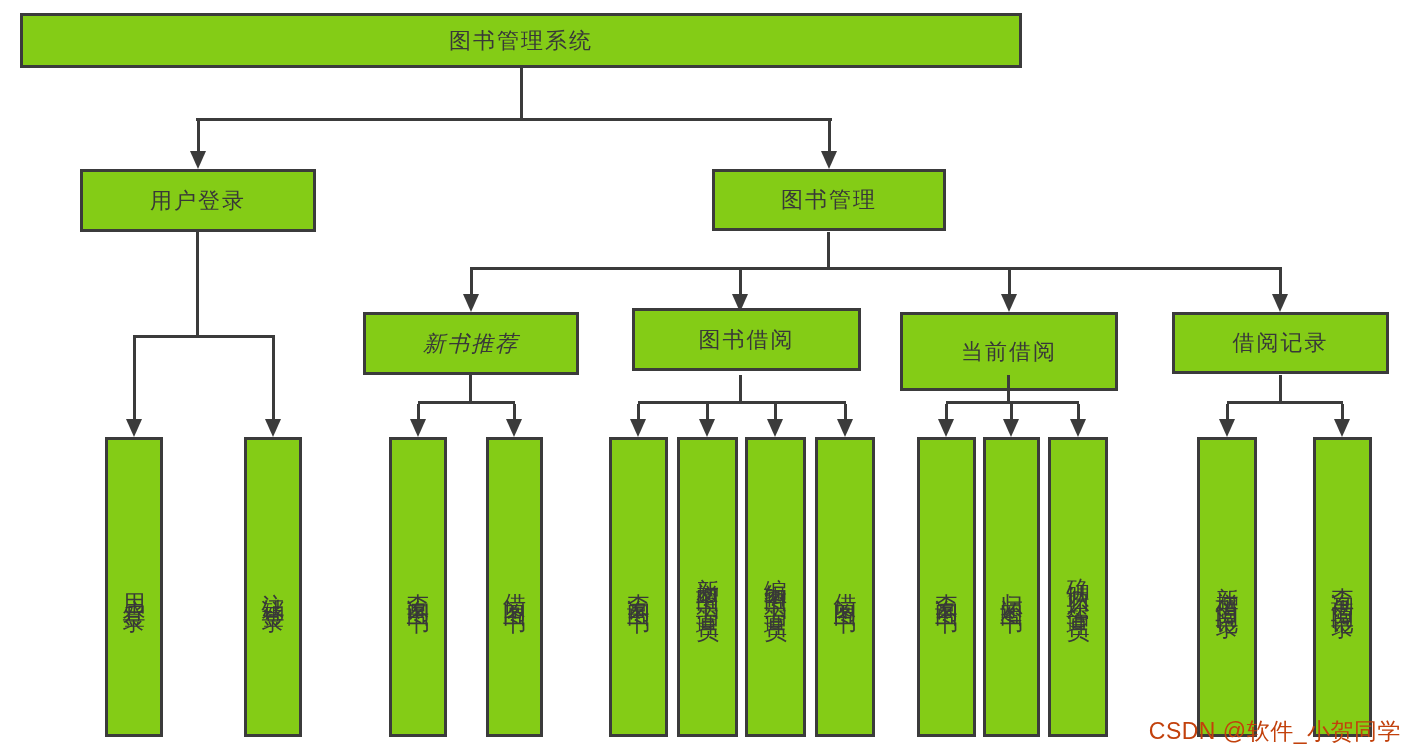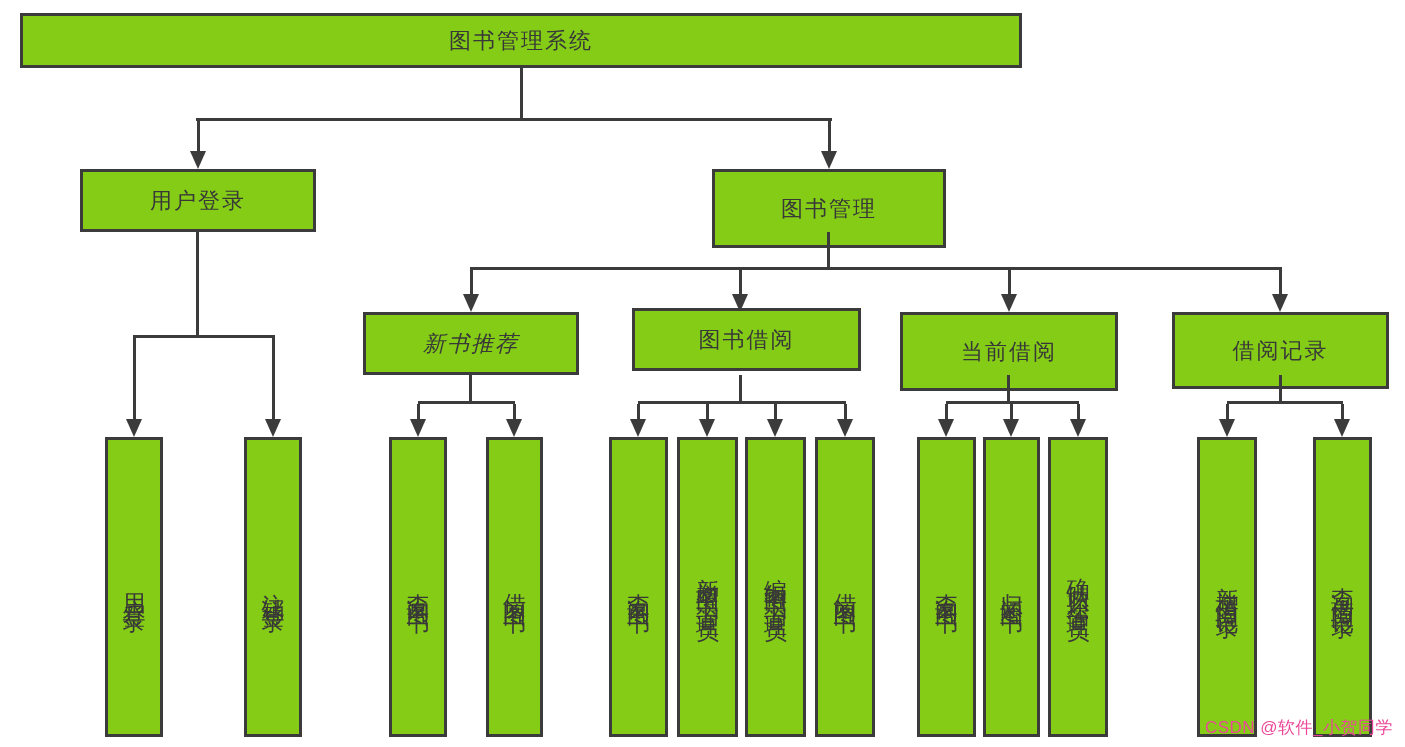--- a/index.html
+++ b/index.html
@@ -38,57 +38,57 @@
   .arrow::before{
     content:"";position:absolute;left:6.5px;top:0;bottom:13px;width:3px;background:var(--line);
   }
   .arrow::after{
     content:"";position:absolute;left:0;bottom:0;width:0;height:0;
     border-left:8px solid transparent;border-right:8px solid transparent;
     border-top:18px solid var(--line);
   }
   .watermark{
     position:absolute;
-    right:12px;top:716px;
-    font-size:17px;
-    color:#ec4899;
+    right:4px;top:716px;
+    font-size:23px;
+    color:#c2410c;
     letter-spacing:0.5px;
   }
 </style>
 </head>
 <body>
 
 <div id="canvas">
 
   <div class="box hnode" style="left:20px;top:13px;width:1002px;height:55px;">图书管理系统</div>
 
   <div class="vline" style="left:520px;top:68px;height:53px;"></div>
   <div class="hline" style="left:196px;top:118px;width:636px;"></div>
   <div class="arrow" style="left:190px;top:121px;height:48px;"></div>
   <div class="arrow" style="left:821px;top:121px;height:48px;"></div>
 
   <div class="box hnode" style="left:80px;top:169px;width:236px;height:63px;">用户登录</div>
-  <div class="box hnode" style="left:712px;top:169px;width:234px;height:79px;">图书管理</div>
+  <div class="box hnode" style="left:712px;top:169px;width:234px;height:62px;">图书管理</div>
 
   <div class="vline" style="left:196px;top:232px;height:106px;"></div>
   <div class="hline" style="left:133px;top:335px;width:142px;"></div>
   <div class="arrow" style="left:126px;top:338px;height:99px;"></div>
   <div class="arrow" style="left:265px;top:338px;height:99px;"></div>
 
   <div class="vline" style="left:827px;top:232px;height:38px;"></div>
   <div class="hline" style="left:470px;top:267px;width:812px;"></div>
   <div class="arrow" style="left:463px;top:270px;height:42px;"></div>
   <div class="arrow" style="left:732px;top:270px;height:42px;"></div>
   <div class="arrow" style="left:1001px;top:270px;height:42px;"></div>
   <div class="arrow" style="left:1272px;top:270px;height:42px;"></div>
 
   <div class="box hnode" style="left:363px;top:312px;width:216px;height:63px;font-style:italic;">新书推荐</div>
   <div class="box hnode" style="left:632px;top:308px;width:229px;height:63px;">图书借阅</div>
   <div class="box hnode" style="left:900px;top:312px;width:218px;height:79px;">当前借阅</div>
-  <div class="box hnode" style="left:1172px;top:312px;width:217px;height:77px;">借阅记录</div>
+  <div class="box hnode" style="left:1172px;top:312px;width:217px;height:62px;">借阅记录</div>
 
   <div class="vline" style="left:469px;top:375px;height:29px;"></div>
   <div class="hline" style="left:418px;top:401px;width:97px;"></div>
   <div class="arrow" style="left:410px;top:404px;height:33px;"></div>
   <div class="arrow" style="left:506px;top:404px;height:33px;"></div>
 
   <div class="vline" style="left:739px;top:375px;height:29px;"></div>
   <div class="hline" style="left:638px;top:401px;width:208px;"></div>
   <div class="arrow" style="left:630px;top:404px;height:33px;"></div>
   <div class="arrow" style="left:699px;top:404px;height:33px;"></div>

